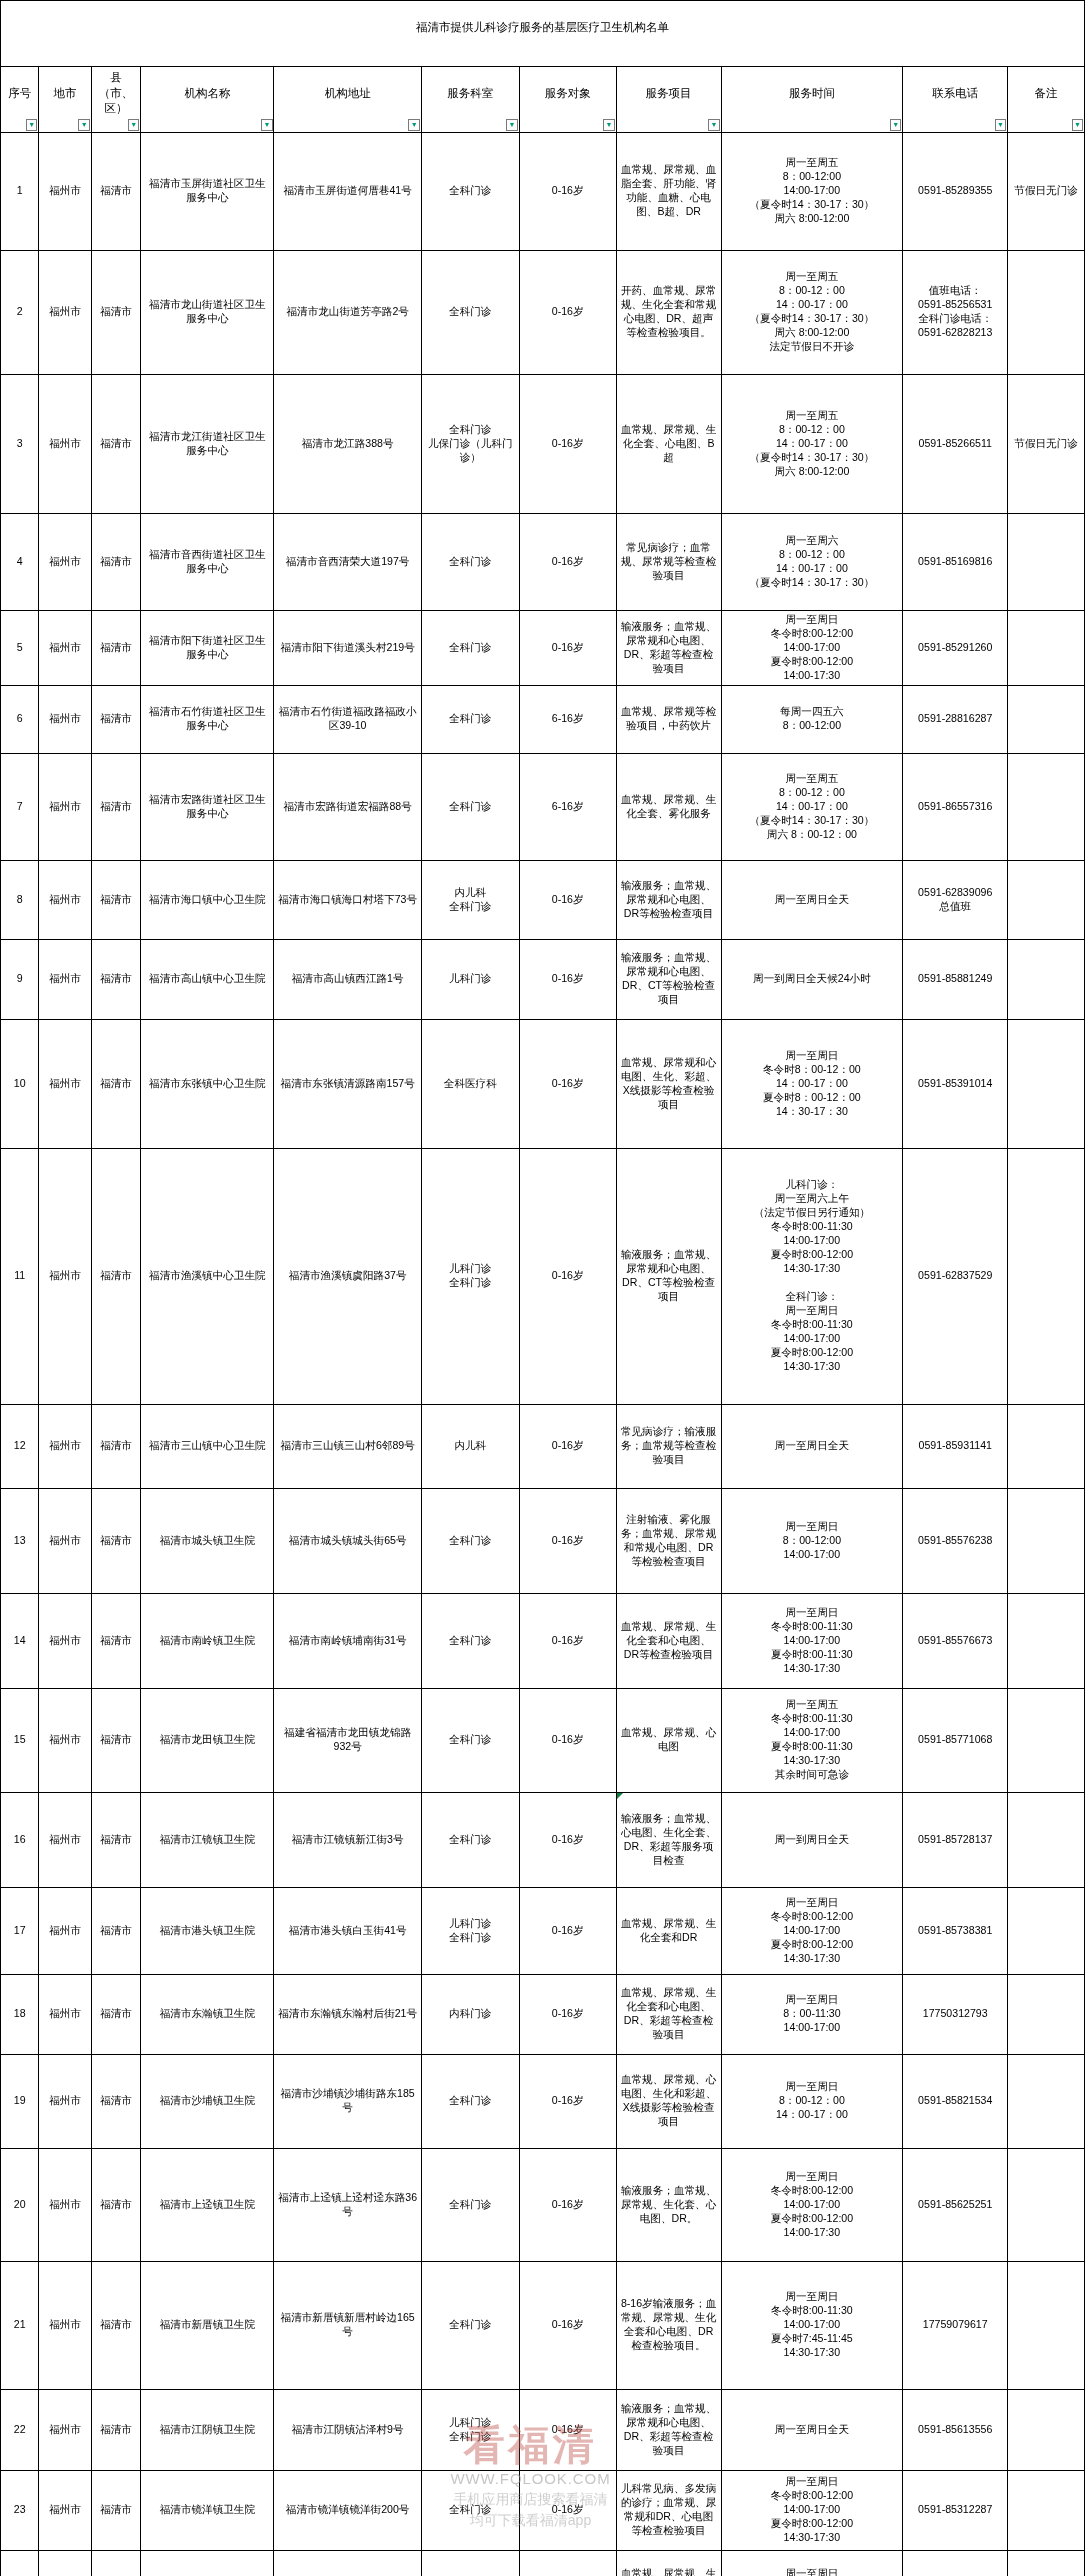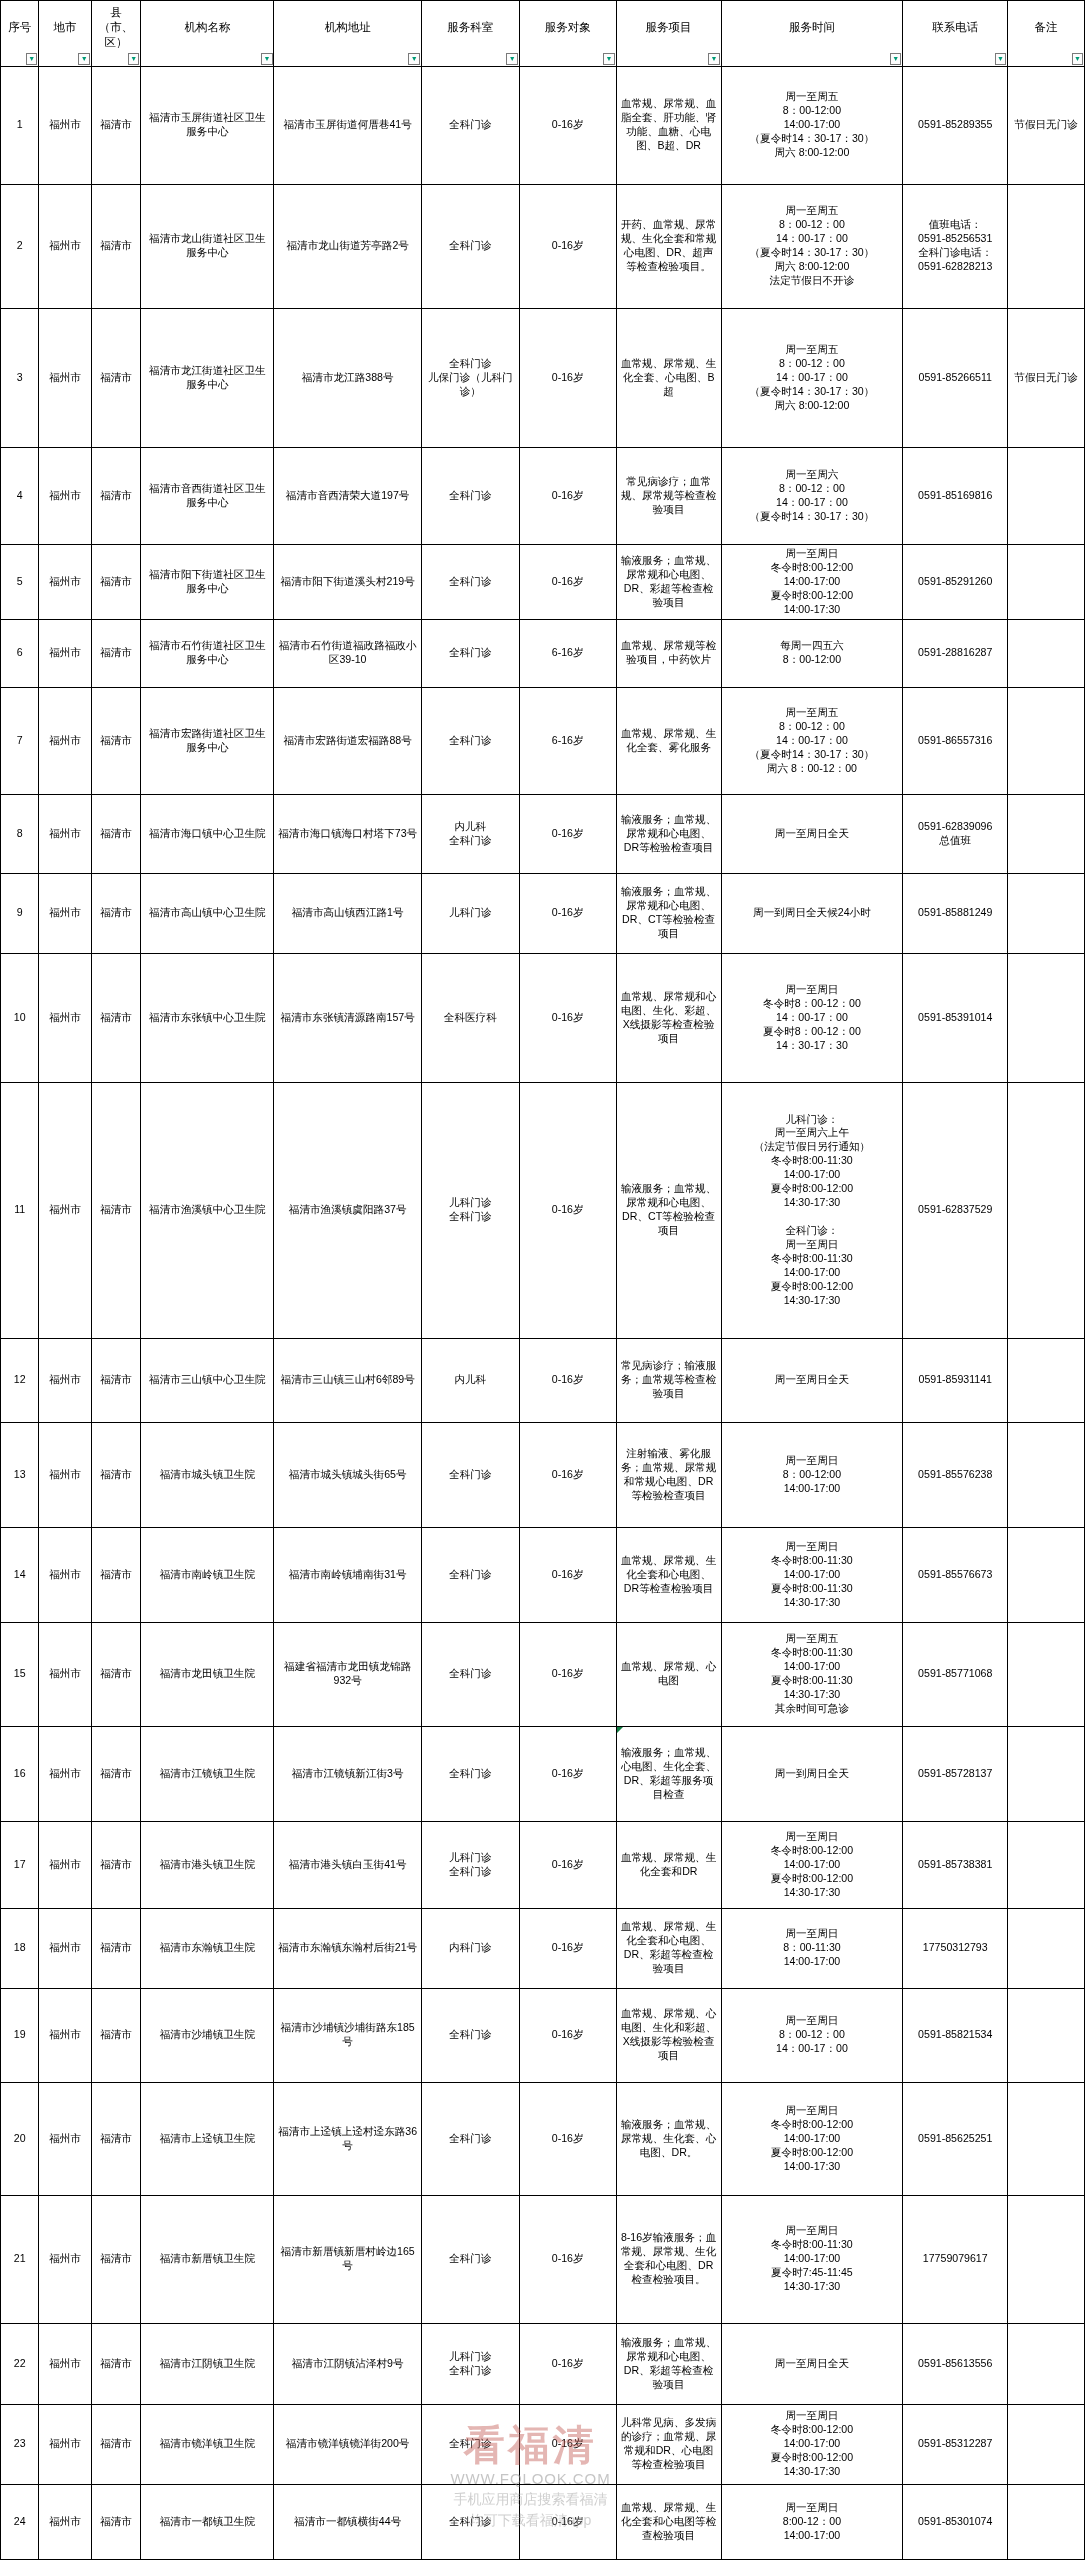--- a/index.html
+++ b/index.html
@@ -111,20 +111,23 @@
       <col class="c3">
       <col class="c4">
     <col class="c5">
       <col class="c6">
       <col class="c7">
       <col class="c8">
       <col class="c9">
       <col class="c10">
   </colgroup>
   <thead>
+    <tr>
+      <th id="title-cell" colspan="11">福清市提供儿科诊疗服务的基层医疗卫生机构名单</th>
+    </tr>
     <tr id="header-row">
         <th class="c0"><span>序号</span><button class="filter-btn"><span>▼</span></button></th>
         <th class="c1"><span>地市</span><button class="filter-btn"><span>▼</span></button></th>
         <th class="c2"><span>县（市、区）</span><button class="filter-btn"><span>▼</span></button></th>
         <th class="c3"><span>机构名称</span><button class="filter-btn"><span>▼</span></button></th>
         <th class="c4"><span>机构地址</span><button class="filter-btn"><span>▼</span></button></th>
         <th class="c5"><span>服务科室</span><button class="filter-btn"><span>▼</span></button></th>
         <th class="c6"><span>服务对象</span><button class="filter-btn"><span>▼</span></button></th>
         <th class="c7"><span>服务项目</span><button class="filter-btn"><span>▼</span></button></th>
         <th class="c8"><span>服务时间</span><button class="filter-btn"><span>▼</span></button></th>

